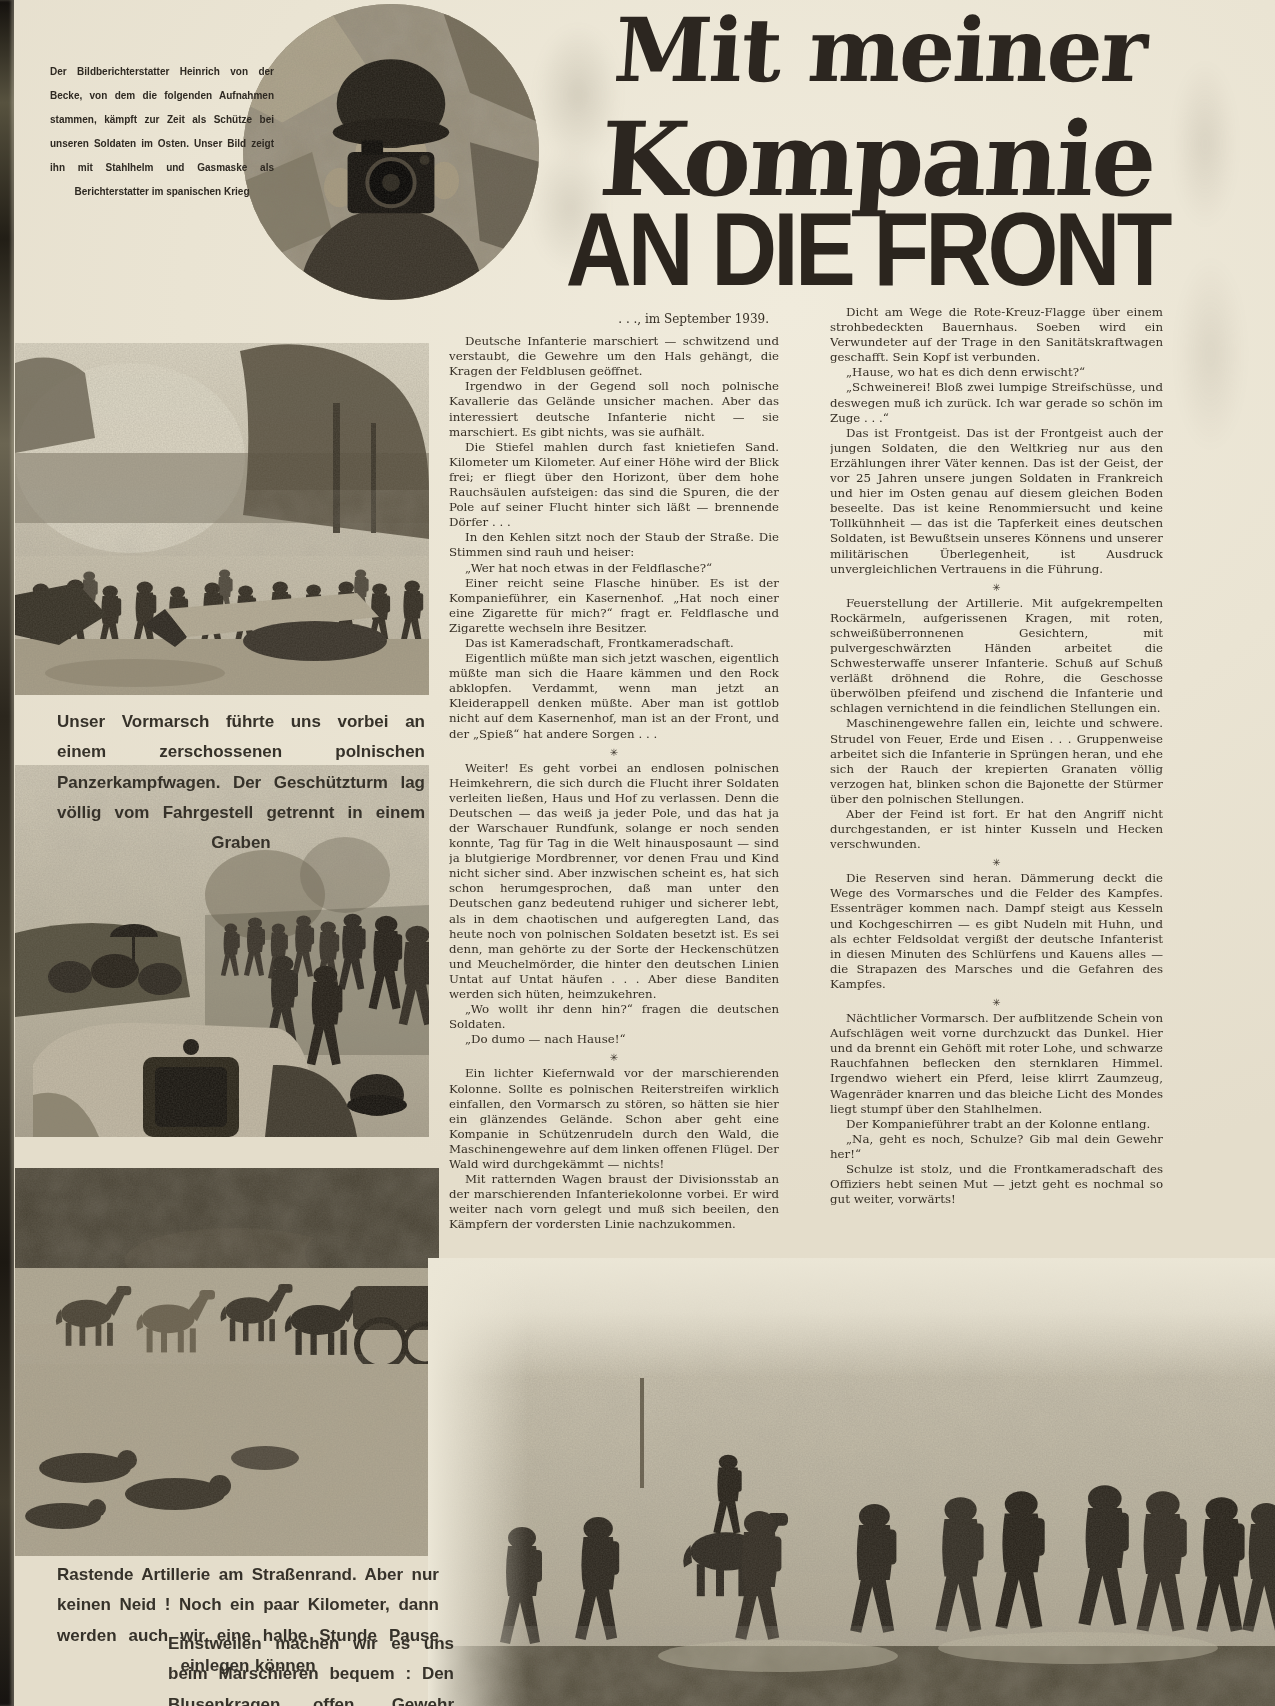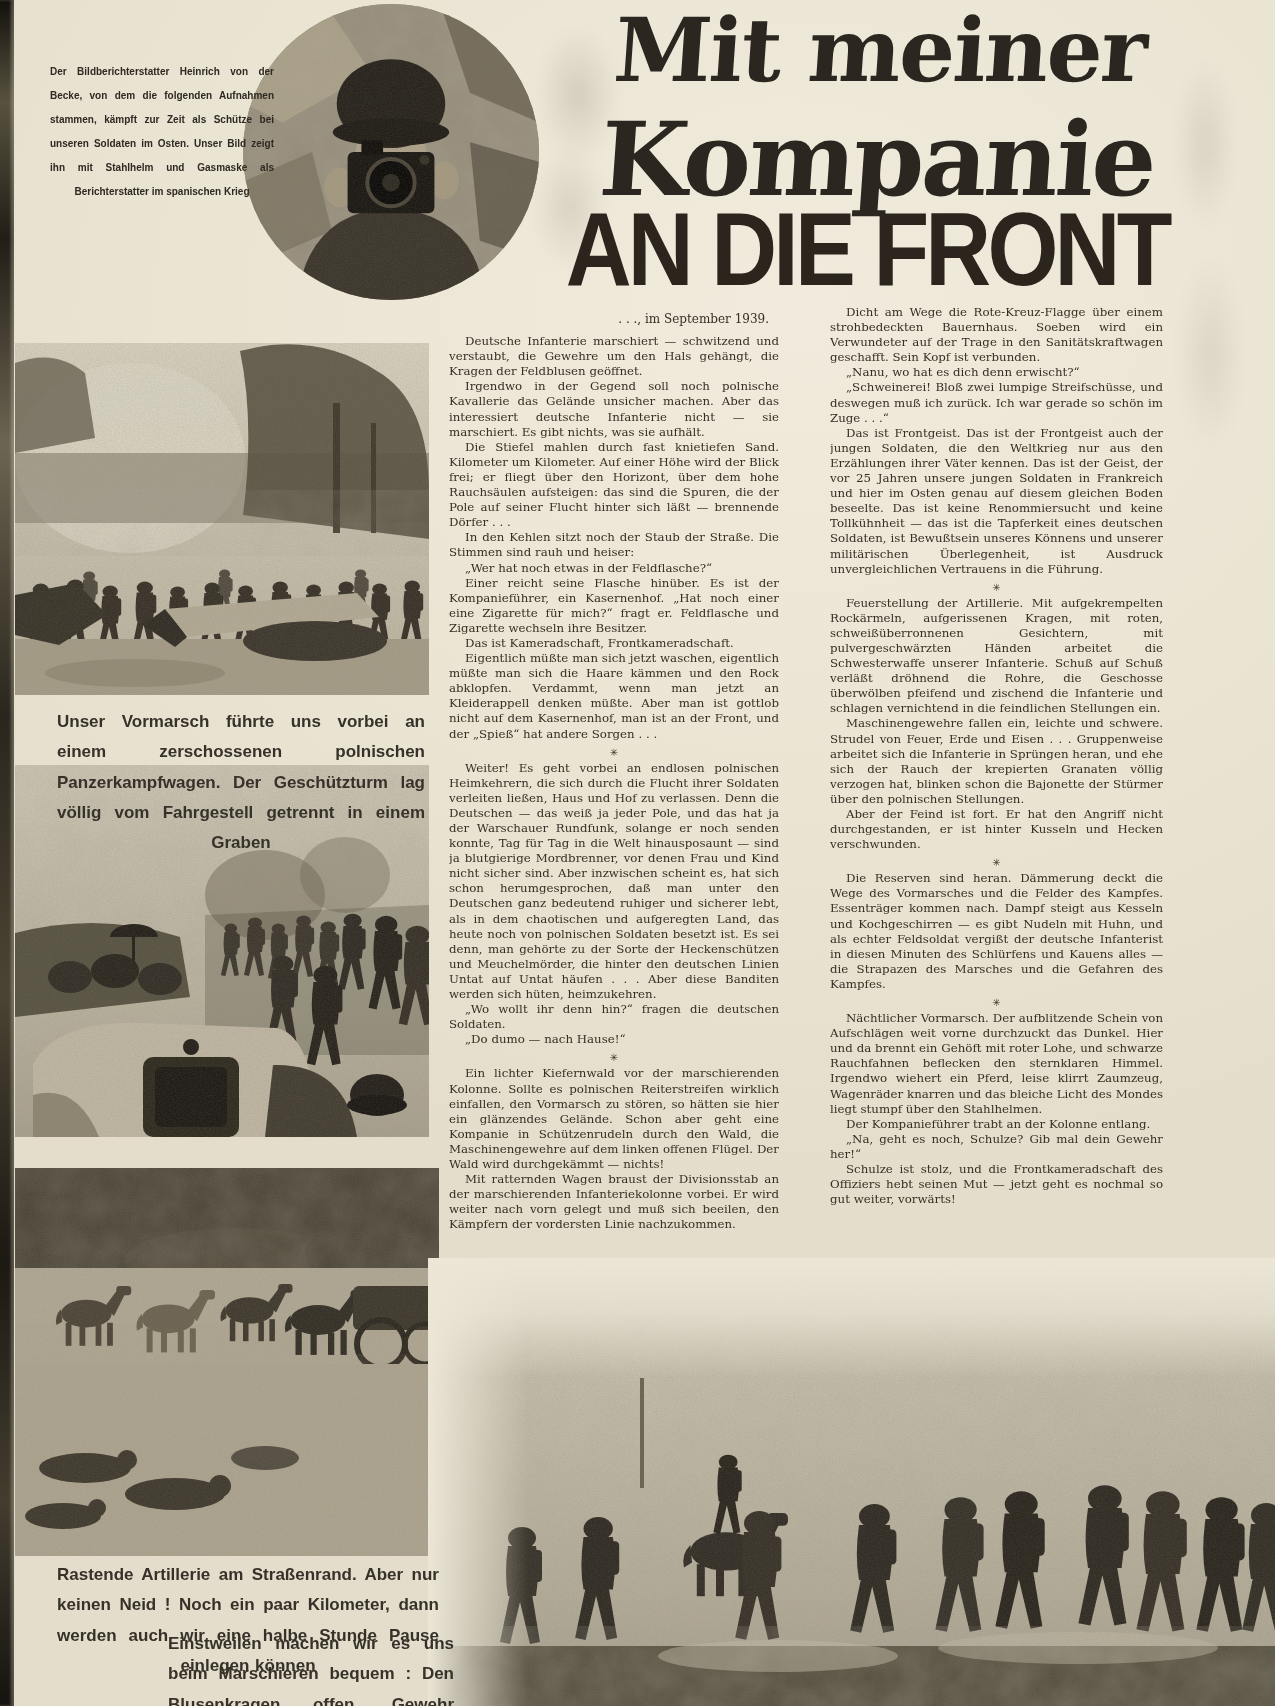--- a/index.html
+++ b/index.html
@@ -283,21 +283,21 @@
         <p class="para">„Wo wollt ihr denn hin?“ fragen die deutschen Soldaten.</p>
         <p class="para">„Do dumo — nach Hause!“</p>
         <div class="star-sep">✳</div>
         <p class="para">Ein lichter Kiefernwald vor der marschierenden Kolonne. Sollte es polnischen Reiterstreifen wirklich einfallen, den Vormarsch zu stören, so hätten sie hier ein glänzendes Gelände. Schon aber geht eine Kompanie in Schützenrudeln durch den Wald, die Maschinengewehre auf dem linken offenen Flügel. Der Wald wird durchgekämmt — nichts!</p>
         <p class="para">Mit ratternden Wagen braust der Divisionsstab an der marschierenden Infanteriekolonne vorbei. Er wird weiter nach vorn gelegt und muß sich beeilen, den Kämpfern der vordersten Linie nachzukommen.</p>
       </div>
   </div>
   <div class="col col2">
     <div>
         <p class="para">Dicht am Wege die Rote-Kreuz-Flagge über einem strohbedeckten Bauernhaus. Soeben wird ein Verwundeter auf der Trage in den Sanitätskraftwagen geschafft. Sein Kopf ist verbunden.</p>
-        <p class="para">„Nanu, wo hat es dich denn erwischt?“</p>
+        <p class="para">„Hause, wo hat es dich denn erwischt?“</p>
         <p class="para">„Schweinerei! Bloß zwei lumpige Streifschüsse, und deswegen muß ich zurück. Ich war gerade so schön im Zuge . . .“</p>
         <p class="para">Das ist Frontgeist. Das ist der Frontgeist auch der jungen Soldaten, die den Weltkrieg nur aus den Erzählungen ihrer Väter kennen. Das ist der Geist, der vor 25 Jahren unsere jungen Soldaten in Frankreich und hier im Osten genau auf diesem gleichen Boden beseelte. Das ist keine Renommiersucht und keine Tollkühnheit — das ist die Tapferkeit eines deutschen Soldaten, ist Bewußtsein unseres Könnens und unserer militärischen Überlegenheit, ist Ausdruck unvergleichlichen Vertrauens in die Führung.</p>
         <div class="star-sep">✳</div>
         <p class="para">Feuerstellung der Artillerie. Mit aufgekrempelten Rockärmeln, aufgerissenen Kragen, mit roten, schweißüberronnenen Gesichtern, mit pulvergeschwärzten Händen arbeitet die Schwesterwaffe unserer Infanterie. Schuß auf Schuß verläßt dröhnend die Rohre, die Geschosse überwölben pfeifend und zischend die Infanterie und schlagen vernichtend in die feindlichen Stellungen ein.</p>
         <p class="para">Maschinengewehre fallen ein, leichte und schwere. Strudel von Feuer, Erde und Eisen . . . Gruppenweise arbeitet sich die Infanterie in Sprüngen heran, und ehe sich der Rauch der krepierten Granaten völlig verzogen hat, blinken schon die Bajonette der Stürmer über den polnischen Stellungen.</p>
         <p class="para">Aber der Feind ist fort. Er hat den Angriff nicht durchgestanden, er ist hinter Kusseln und Hecken verschwunden.</p>
         <div class="star-sep">✳</div>
         <p class="para">Die Reserven sind heran. Dämmerung deckt die Wege des Vormarsches und die Felder des Kampfes. Essenträger kommen nach. Dampf steigt aus Kesseln und Kochgeschirren — es gibt Nudeln mit Huhn, und als echter Feldsoldat vergißt der deutsche Infanterist in diesen Minuten des Schlürfens und Kauens alles — die Strapazen des Marsches und die Gefahren des Kampfes.</p>
         <div class="star-sep">✳</div>
         <p class="para">Nächtlicher Vormarsch. Der aufblitzende Schein von Aufschlägen weit vorne durchzuckt das Dunkel. Hier und da brennt ein Gehöft mit roter Lohe, und schwarze Rauchfahnen beflecken den sternklaren Himmel. Irgendwo wiehert ein Pferd, leise klirrt Zaumzeug, Wagenräder knarren und das bleiche Licht des Mondes liegt stumpf über den Stahlhelmen.</p>

